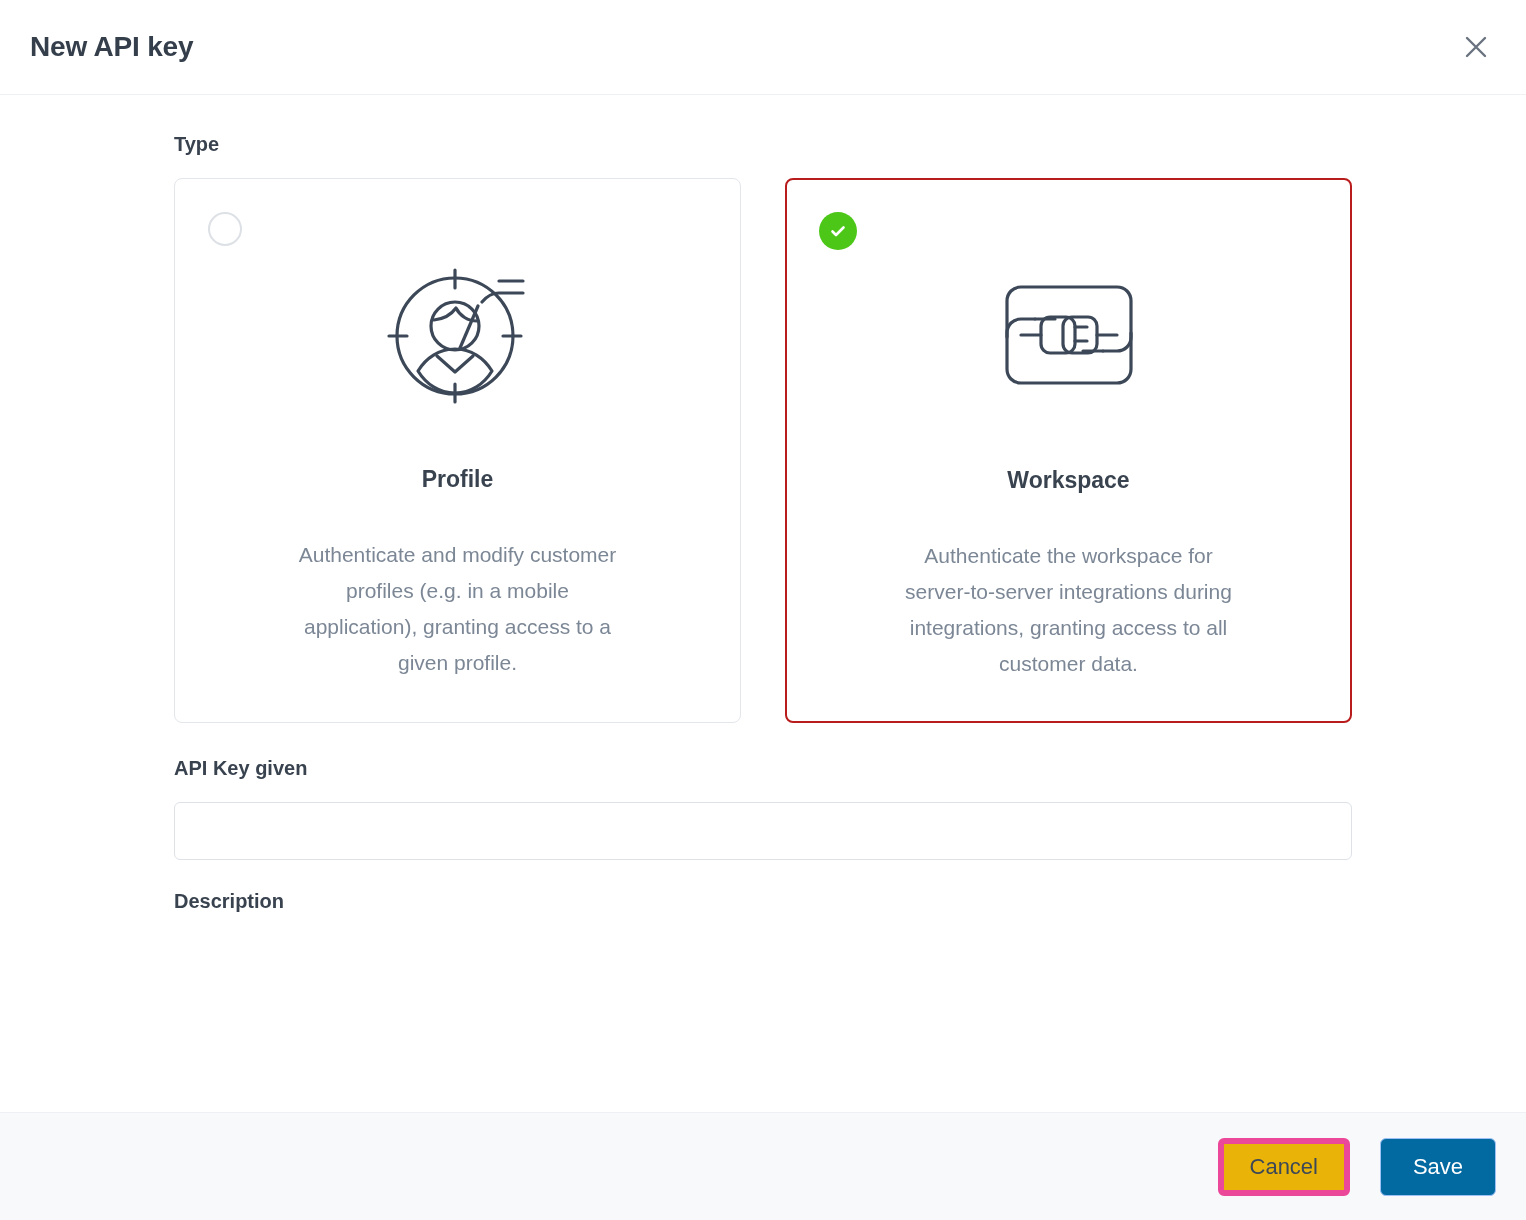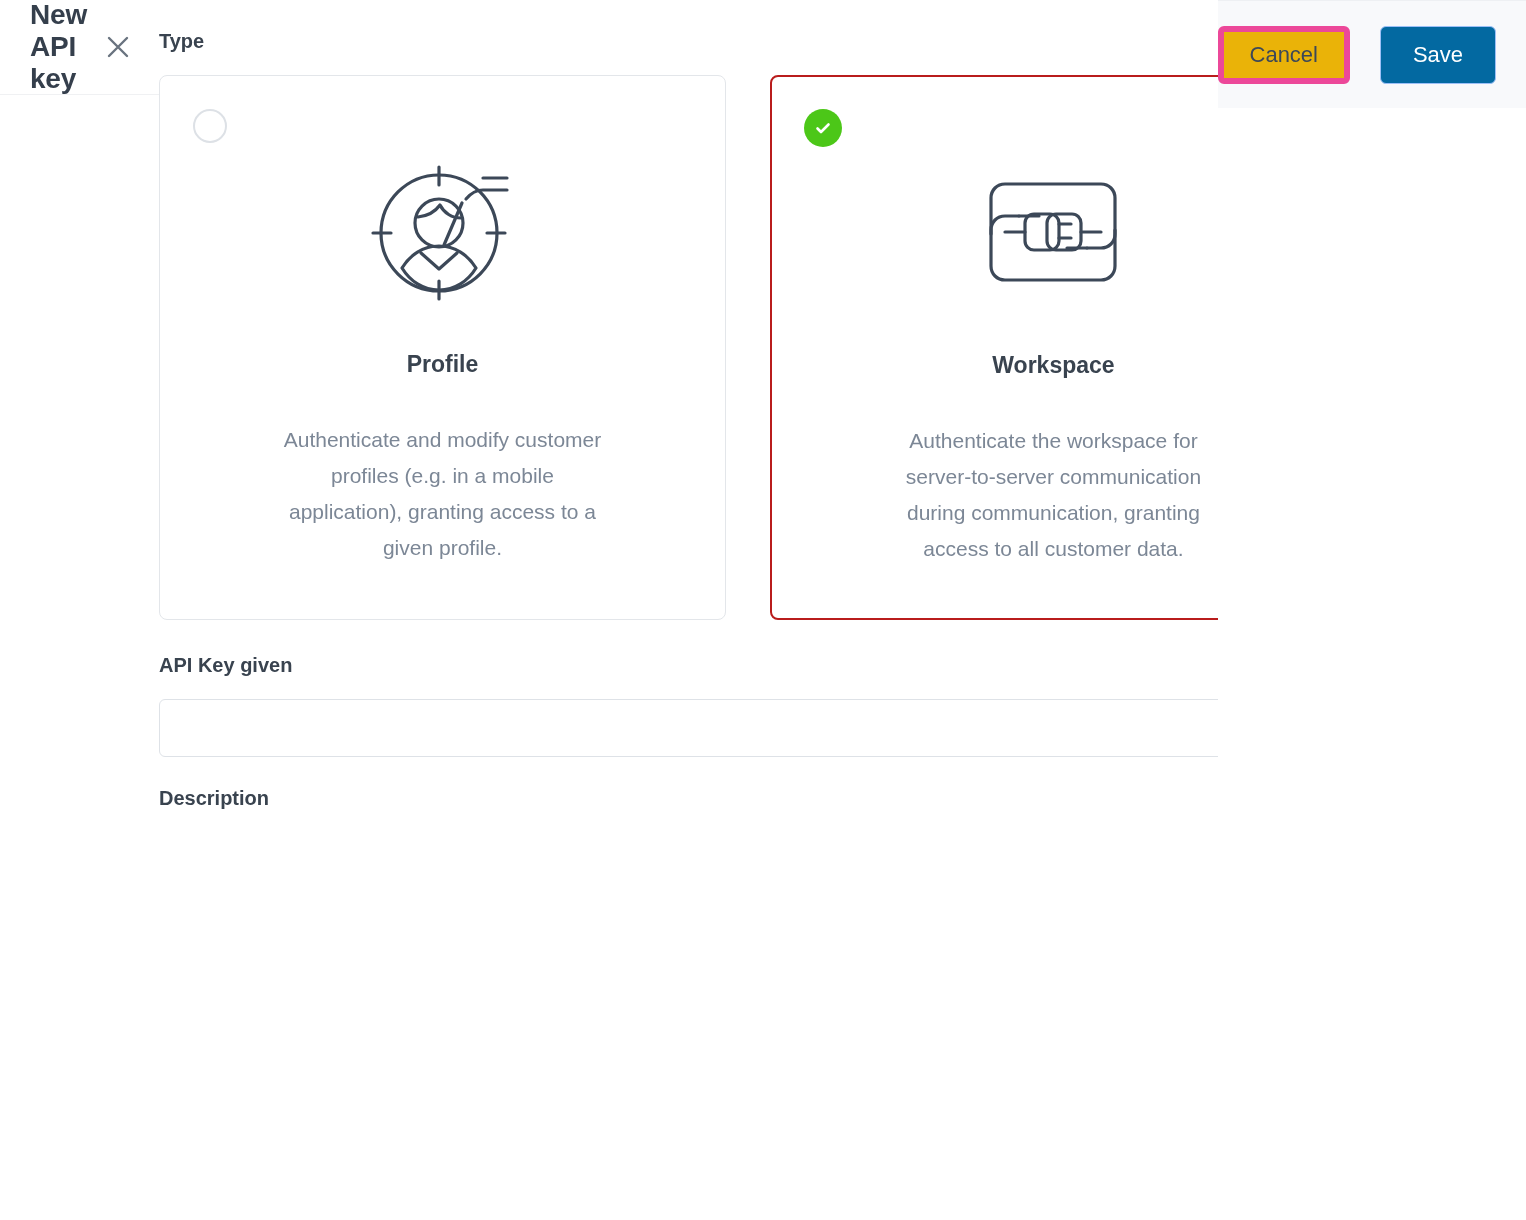--- a/index.html
+++ b/index.html
@@ -8,21 +8,21 @@
   }
   body {
     width: 1526px; height: 1220px;
     background: #ffffff;
     font-family: "Liberation Sans", sans-serif;
     color: #3c4858;
     overflow: hidden;
   }
   .modal {
     width: 1526px; height: 1220px;
-    display: flex; flex-direction: row;
+    display: flex; flex-direction: column;
     background: #ffffff;
   }
 
   
   .modal-header {
     height: 95px;
     flex: 0 0 95px;
     border-bottom: 1px solid #f0f1f3;
     display: flex;
     align-items: center;
@@ -53,20 +53,21 @@
     width: 1178px;
     margin: 0 auto;
     padding-left: 0;
   }
   .field-label {
     font-size: 20px;
     font-weight: bold;
     color: #39434f;
     margin-bottom: 22px;
     display: block;
+    margin-top: 8px;
   }
 
   
   .type-cards {
     display: flex;
     gap: 44px;
     margin-bottom: 34px;
   }
   .type-card {
     position: relative;
@@ -102,21 +103,21 @@
   }
   .card-icon {
     margin-top: 72px;
     height: 165px;
     display: flex; align-items: center; justify-content: center;
   }
   .card-title {
     font-size: 23px;
     font-weight: bold;
     color: #39434f;
-    margin-top: 38px;
+    margin-top: 50px;
   }
   .card-desc {
     margin-top: 44px;
     font-size: 21px;
     line-height: 36px;
     color: #7c8796;
     text-align: center;
     max-width: 340px;
   }
 
@@ -241,21 +242,21 @@
               <path d="M42 44 H62"></path>
               <path d="M110 76 H90"></path>
               <rect x="48" y="42" width="34" height="36" rx="9"></rect>
               <rect x="70" y="42" width="34" height="36" rx="9"></rect>
               <path d="M82 52 H94 M82 66 H94"></path>
               <path d="M104 60 H124"></path>
               <path d="M28 60 H48"></path>
             </svg>
           </div>
           <div class="card-title">Workspace</div>
-          <div class="card-desc">Authenticate the workspace for server-to-server communication during communication, granting access to all customer data.</div>
+          <div class="card-desc">Authenticate the workspace for server-to-server integrations during integrations, granting access to all customer data.</div>
         </div>
       </div>
 
       <div class="input-group">
         <label class="field-label">API Key given</label>
         <input class="text-input" type="text" placeholder="" style="">
       </div>
 
       <div class="input-group">
         <label class="field-label">Description</label>

